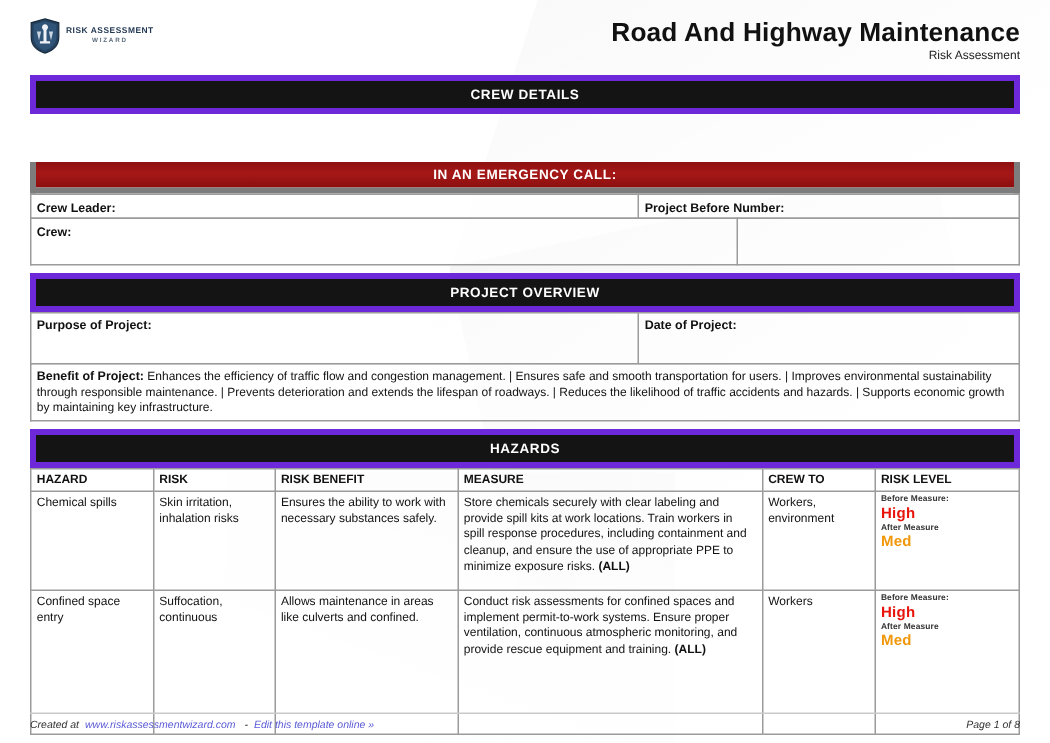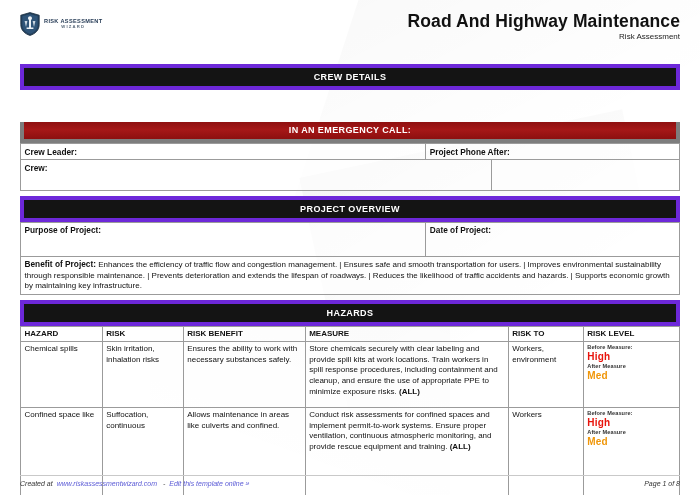--- a/index.html
+++ b/index.html
@@ -39,21 +39,21 @@
   }
   .page {
     position: relative;
     z-index: 1;
     width: 700px; height: 495px;
     padding: 0 20px;
   }
 
   
   .doc-header {
-    height: 64px;
+    height: 50px;
     display: flex;
     align-items: flex-start;
     justify-content: space-between;
     padding-top: 12px;
     gap: 44px;
   }
   .brand { display: flex; align-items: center; gap: 4px; }
   .shield { width: 20px; height: 24px; display:block; }
   .brand-text { line-height: 1.05; }
   .brand-name {
@@ -195,21 +195,21 @@
         <col style="width:61.5%">
         <col style="width:38.5%">
       </colgroup>
     <tbody>
         <tr class="crew-row-1">
       <td>
         <span class="lbl">Crew Leader:</span>
         <span></span>
       </td>
       <td>
-        <span class="lbl">Project Phone After:</span>
+        <span class="lbl">Project Before Number:</span>
         <span></span>
       </td>
     </tr>
   </tbody>
     </table>
   <table class="grid" style="margin-top:-1px">
     <colgroup>
         <col style="width:71.5%">
         <col style="width:28.5%">
       </colgroup>
@@ -265,40 +265,40 @@
       <col style="width:30.8%">
         <col style="width:11.4%">
         <col style="width:14.6%">
     </colgroup>
     <thead>
       <tr>
         <th>HAZARD</th>
         <th>RISK</th>
         <th>RISK BENEFIT</th>
         <th>MEASURE</th>
-        <th>RISK TO</th>
+        <th>CREW TO</th>
         <th>RISK LEVEL</th>
       </tr>
     </thead>
     <tbody>
       <tr class="row-h1">
         <td class="hz-cell">Chemical spills</td>
         <td class="hz-cell">Skin irritation, inhalation risks</td>
         <td class="hz-cell">Ensures the ability to work with necessary substances safely.</td>
         <td class="measure-cell"><span>Store chemicals securely with clear labeling and provide spill kits at work locations. Train workers in spill response procedures, including containment and cleanup, and ensure the use of appropriate PPE to minimize exposure risks.</span> <b>(ALL)</b></td>
         <td class="hz-cell">Workers, environment</td>
         <td class="risk-level-cell">
           <div class="rl-label">Before Measure:</div>
           <div class="rl-value rl-high">High</div>
           <div class="rl-label">After Measure</div>
           <div class="rl-value rl-med">Med</div>
         </td>
       </tr>
       <tr class="row-h2">
-        <td class="hz-cell">Confined space like</td>
+        <td class="hz-cell">Confined space entry</td>
         <td class="hz-cell">Suffocation, continuous</td>
         <td class="hz-cell">Allows maintenance in areas like culverts and confined.</td>
         <td class="measure-cell"><span>Conduct risk assessments for confined spaces and implement permit-to-work systems. Ensure proper ventilation, continuous atmospheric monitoring, and provide rescue equipment and training.</span> <b>(ALL)</b></td>
         <td class="hz-cell">Workers</td>
         <td class="risk-level-cell">
           <div class="rl-label">Before Measure:</div>
           <div class="rl-value rl-high">High</div>
           <div class="rl-label">After Measure</div>
           <div class="rl-value rl-med">Med</div>
         </td>

